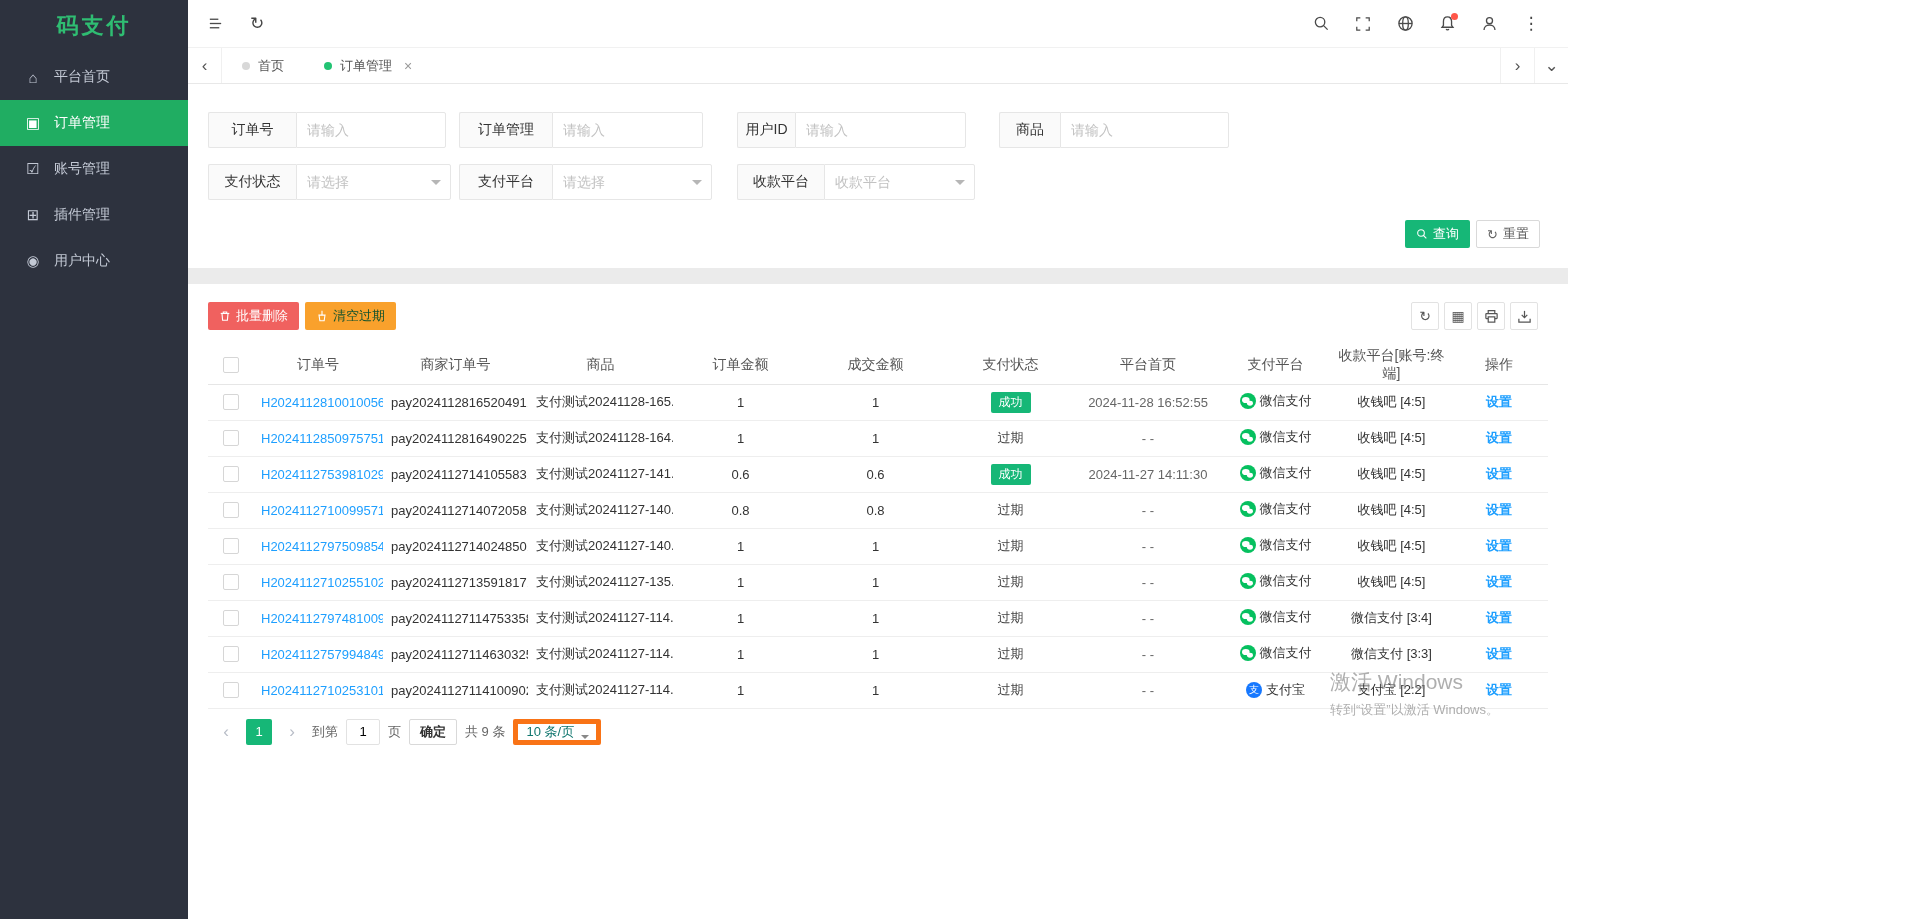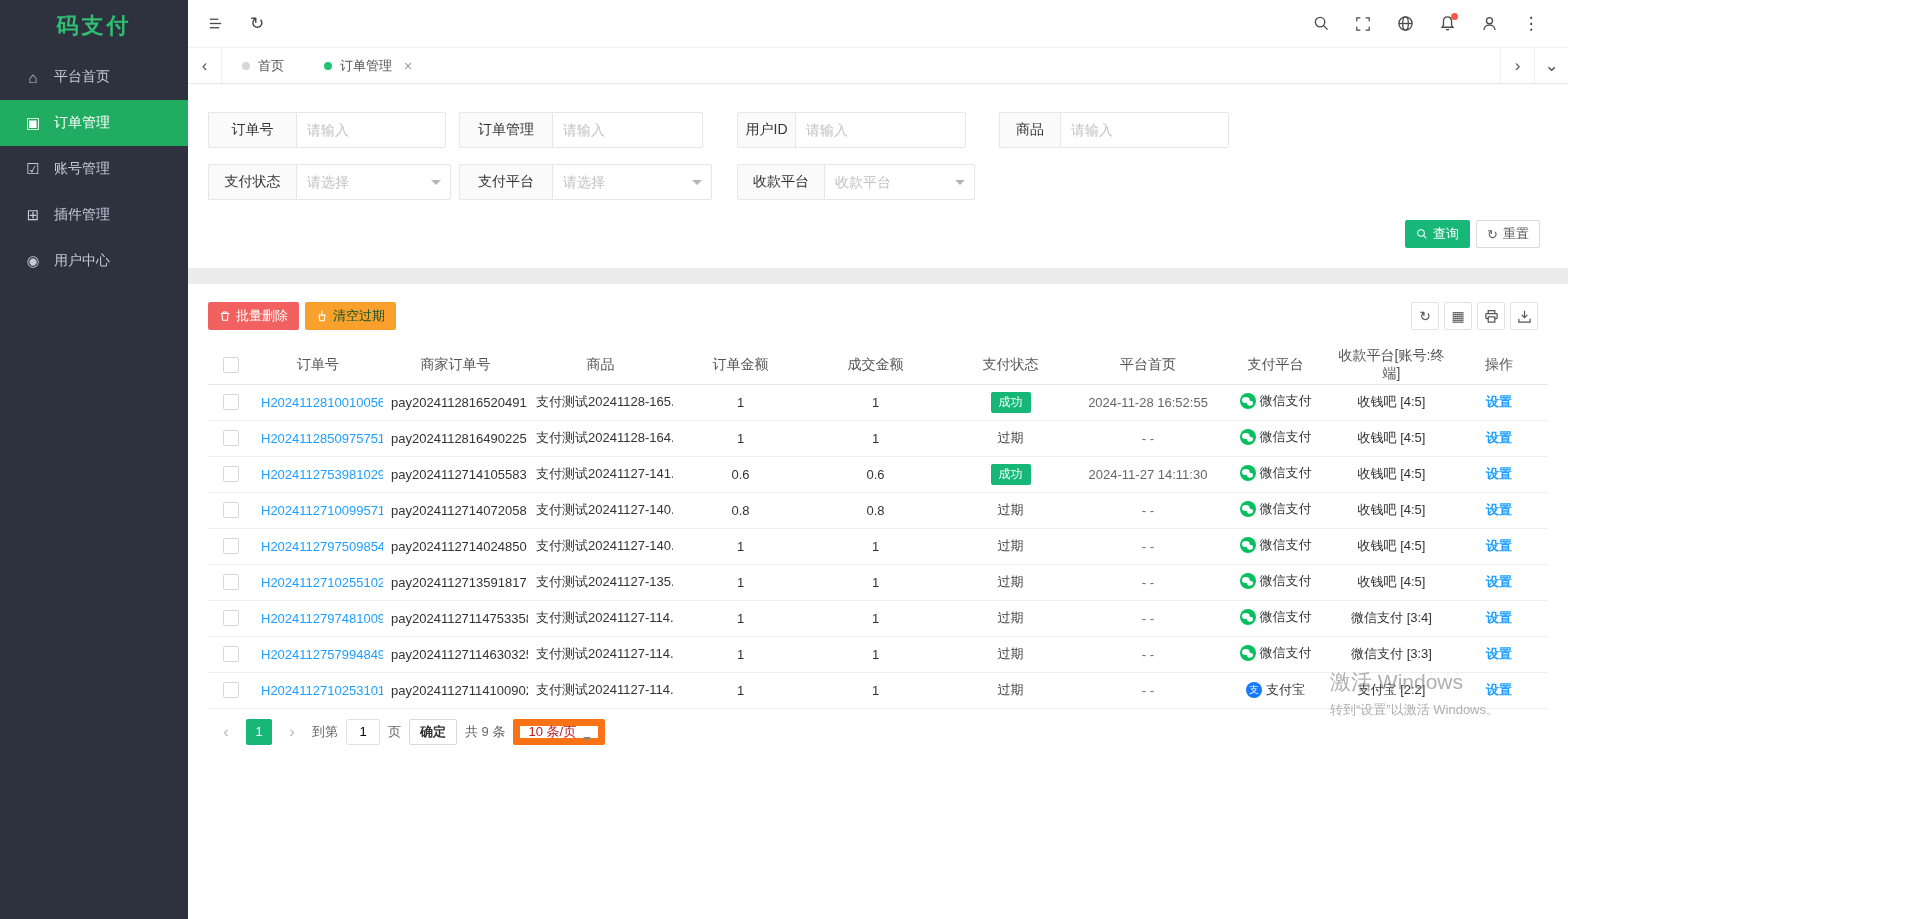--- a/index.html
+++ b/index.html
@@ -114,22 +114,22 @@
   .pagination { display:flex; align-items:center; margin-top:10px; padding-left:6px;
     gap:8px; font-size:13px; color:#666; }
   .page-arrow { min-width:24px; height:26px; display:flex; align-items:center;
     justify-content:center; color:#b8bdc7; font-size:17px; cursor:pointer; }
   .page-num { width:26px; height:26px; background:#16b777; color:#fff; border-radius:2px;
     display:flex; align-items:center; justify-content:center; cursor:pointer; }
   .goto-input { width:34px; height:26px; border:1px solid #e2e2e2; text-align:center;
     font-size:13px; outline:none; border-radius:2px; }
   .confirm-btn { height:26px; padding:0 10px; border:1px solid #d9d9d9; background:#fff;
     font-weight:bold; font-size:13px; cursor:pointer; border-radius:2px; color:#333; }
-  .psize { position:relative; height:26px; border:7px solid #f97316; border-radius:2px;
-    display:flex; align-items:center; padding:0 22px 0 8px; cursor:pointer; color:#b91c1c; }
+  .psize { position:relative; height:26px; border:5px solid #f97316; border-radius:2px;
+    display:flex; align-items:center; padding:0 22px 0 8px; cursor:pointer; color:#0f766e; }
   .psize .arrow { position:absolute; right:7px; top:11px; width:0; height:0;
     border:4px solid transparent; border-top-color:#888; }
 
   
   .watermark { position:absolute; left:1330px; top:668px; color:rgba(125,125,125,0.62);
     pointer-events:none; }
   .watermark .l1 { font-size:21px; }
   .watermark .l2 { font-size:13px; margin-top:5px; }
 </style>
 </head>

